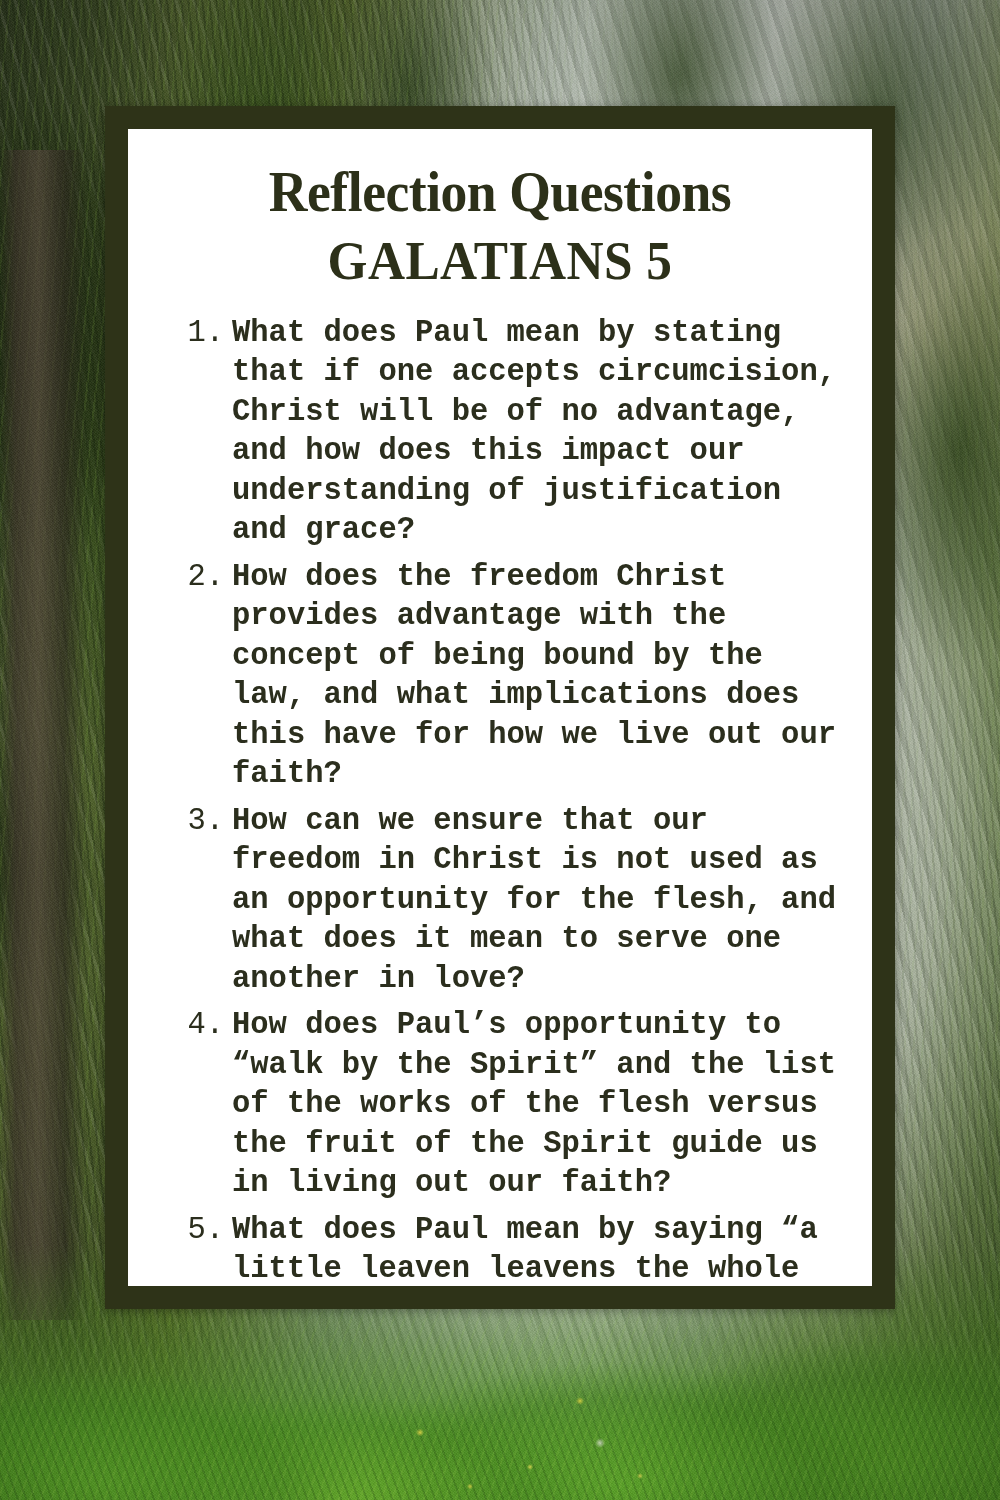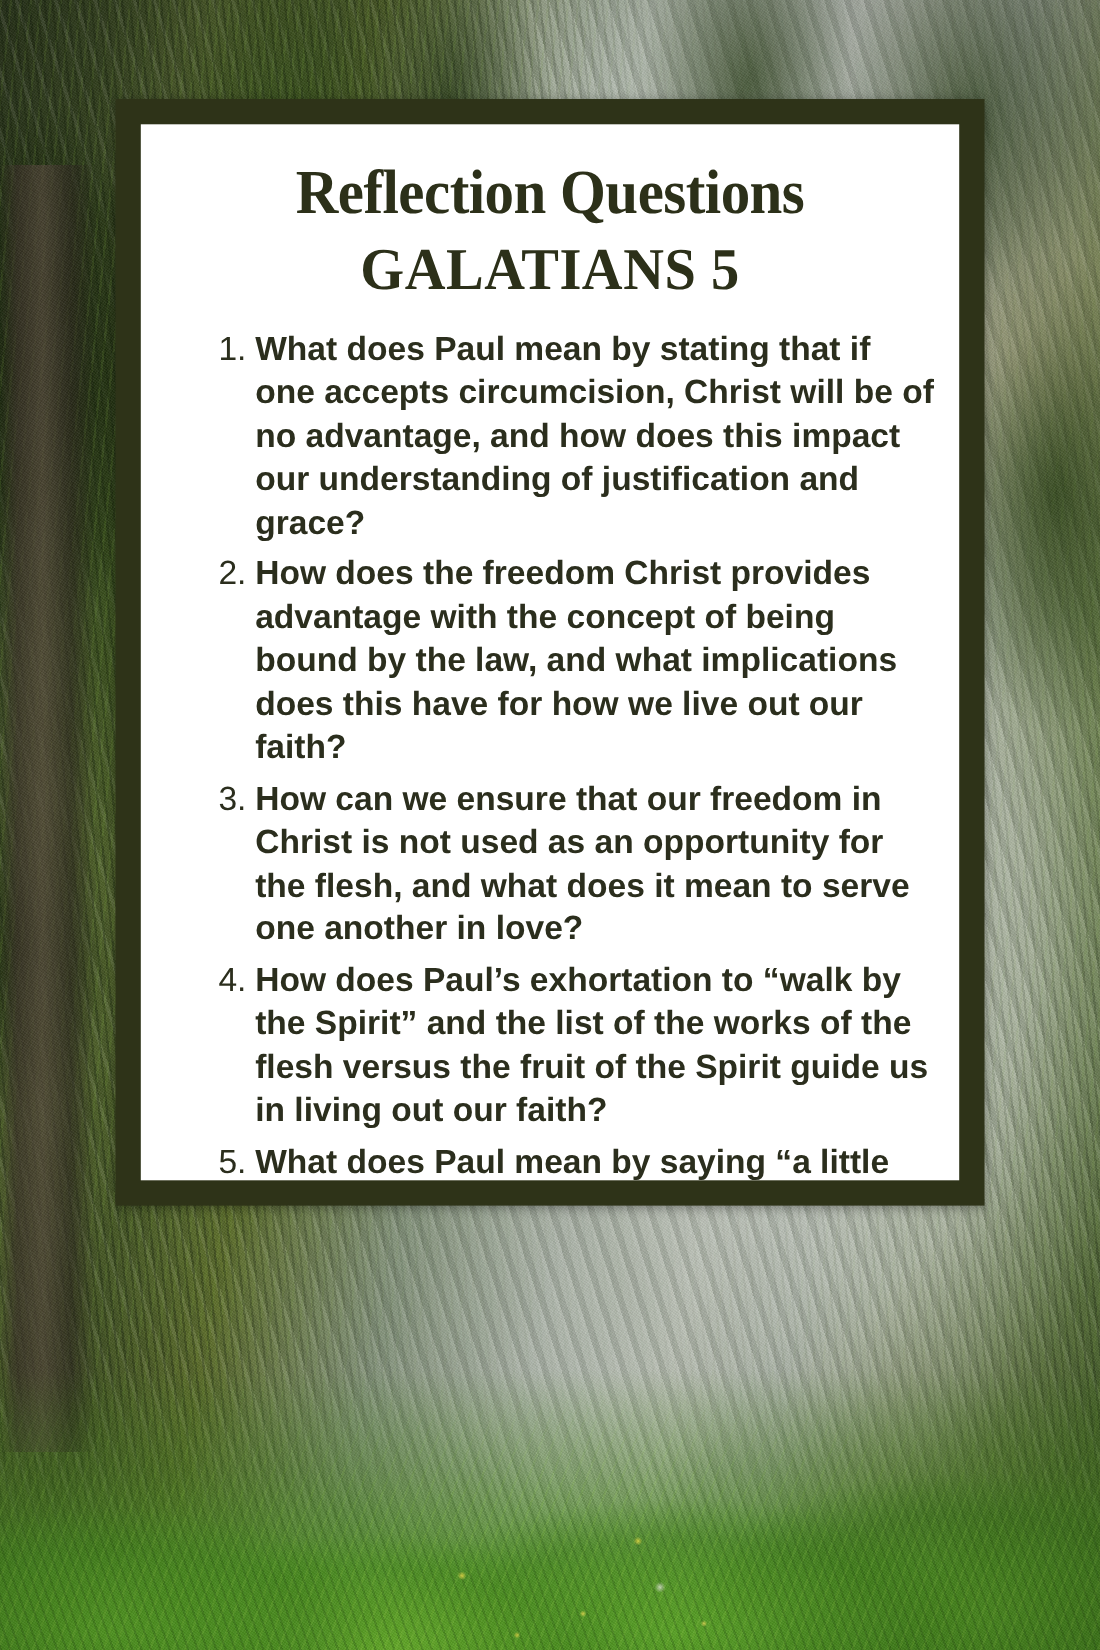--- a/index.html
+++ b/index.html
@@ -150,23 +150,23 @@
       repeating-linear-gradient(127deg, rgba(255,255,255,0.03) 0 1px, rgba(0,0,0,0.025) 1px 2px);
   }
   .bg-vignette {
     background: radial-gradient(ellipse 85% 80% at 50% 45%, rgba(0,0,0,0) 55%, rgba(0,0,0,0.22) 100%);
   }
 
   
   #poster-frame {
     position: absolute;
     left: 105px;
-    top: 90px;
+    top: 106px;
     width: 790px;
-    height: 1006px;
+    height: 1203px;
     background: #2e3318;
     box-sizing: border-box;
     padding: 23px;
     box-shadow: 0 2px 10px rgba(0,0,0,0.35);
   }
   #poster-card {
     width: 100%;
     height: 100%;
     background: #ffffff;
     box-sizing: border-box;
@@ -208,21 +208,21 @@
     padding: 0 0 0 0;
     list-style: none;
     counter-reset: qnum;
   }
   #questions-list > li {
     position: relative;
     counter-increment: qnum;
     padding-left: 82px;
     margin: 0 0 7px 0;
     color: #2b2e1d;
-    font-family: Liberation Sans, sans-serif;
+    font-family: Liberation Mono, monospace;
     font-weight: 700;
     font-size: 30.5px;
     line-height: 1.295;
     text-align: left;
   }
   #questions-list > li::before {
     content: counter(qnum) ".";
     position: absolute;
     left: 28px;
     top: 0;
@@ -261,21 +261,21 @@
         <li>
           <span>What does Paul mean by stating that if one accepts circumcision, Christ will be of no advantage, and how does this impact our understanding of justification and grace?</span>
         </li>
         <li>
           <span>How does the freedom Christ provides advantage with the concept of being bound by the law, and what implications does this have for how we live out our faith?</span>
         </li>
         <li>
           <span>How can we ensure that our freedom in Christ is not used as an opportunity for the flesh, and what does it mean to serve one another in love?</span>
         </li>
         <li>
-          <span>How does Paul’s exhortation to “walk by the Spirit” and the list of the works of the flesh versus the fruit of the Spirit guide us in living out our faith?</span>
+          <span>How does Paul’s opportunity to “walk by the Spirit” and the list of the works of the flesh versus the fruit of the Spirit guide us in living out our faith?</span>
         </li>
         <li>
           <span>What does Paul mean by saying “a little leaven leavens the whole lump,” and how does this principle apply to our spiritual lives and the influence of false teachings?</span>
         </li>
       </ol>
 
     </div>
   </div>
 
 </div>

